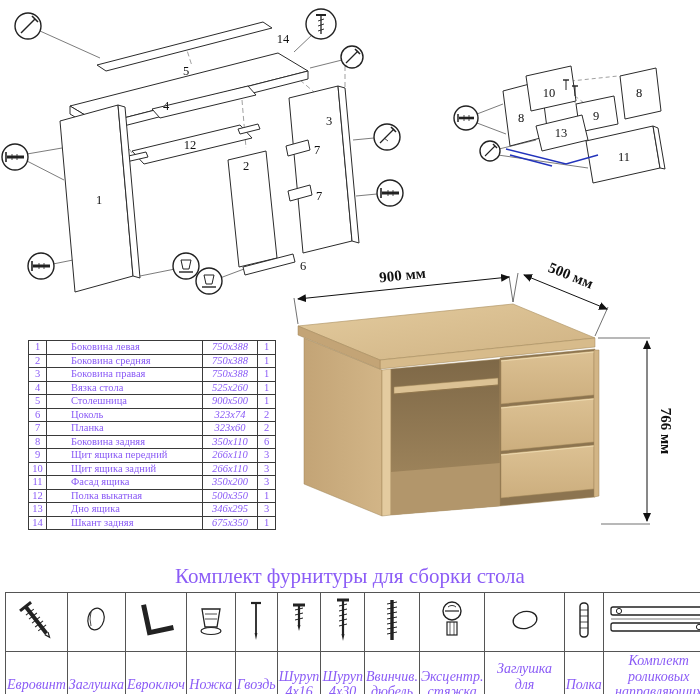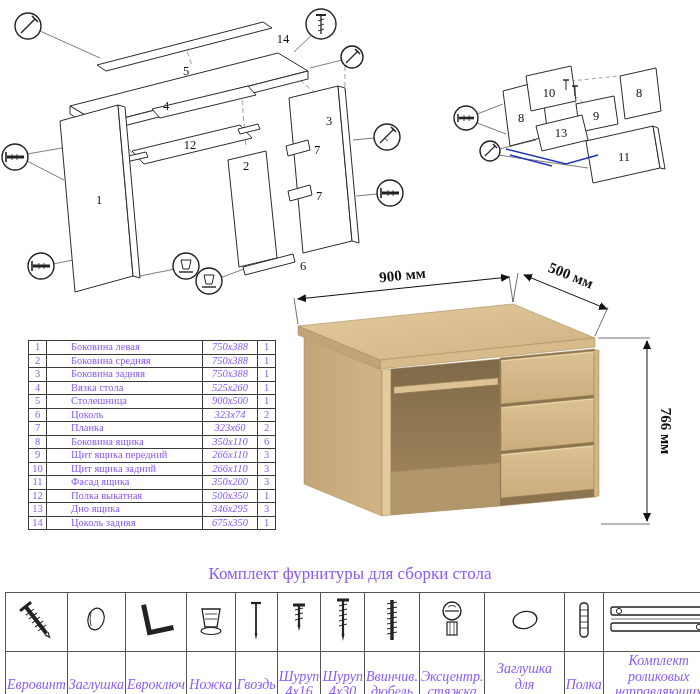--- a/index.html
+++ b/index.html
@@ -12,21 +12,21 @@
   .parts-table{position:absolute;left:28px;top:332px;border-collapse:collapse;
                font-size:10.5px;}
   .parts-table td{border:1px solid #3a3a3a;padding:0 3px;height:12.5px;line-height:12.5px;
                   white-space:nowrap;}
   .parts-table td.num{width:13px;text-align:center;padding:0 2px;}
   .parts-table td.name{width:128px;padding-left:24px;}
   .parts-table td.size{width:48px;text-align:center;font-style:italic;}
   .parts-table td.qty{width:11px;text-align:center;}
   
   .hw-title{position:absolute;left:0;top:556px;width:700px;text-align:center;
-            font-size:17px;}
+            font-size:21px;}
   .hw-table{position:absolute;left:5px;top:584px;border-collapse:collapse;table-layout:fixed;}
   .hw-table td{border:1px solid #555;text-align:center;vertical-align:middle;padding:1px;}
   .hw-table .ico-row td{height:54px;}
   .hw-table .name-row td{height:28px;font-size:14px;line-height:1.12;vertical-align:middle;font-style:italic;}
   .hw-table .qty-row td{height:19px;font-size:13.5px;}
 </style>
 </head>
 <body>
 
 <div class="page">
@@ -213,21 +213,21 @@
           <td class="qty">1</td>
         </tr>
       <tr>
           <td class="num">2</td>
           <td class="name">Боковина средняя</td>
           <td class="size">750x388</td>
           <td class="qty">1</td>
         </tr>
       <tr>
           <td class="num">3</td>
-          <td class="name">Боковина задняя</td>
+          <td class="name">Боковина правая</td>
           <td class="size">750x388</td>
           <td class="qty">1</td>
         </tr>
       <tr>
           <td class="num">4</td>
           <td class="name">Вязка стола</td>
           <td class="size">525x260</td>
           <td class="qty">1</td>
         </tr>
       <tr>
@@ -243,21 +243,21 @@
           <td class="qty">2</td>
         </tr>
       <tr>
           <td class="num">7</td>
           <td class="name">Планка</td>
           <td class="size">323x60</td>
           <td class="qty">2</td>
         </tr>
       <tr>
           <td class="num">8</td>
-          <td class="name">Боковина ящика</td>
+          <td class="name">Боковина задняя</td>
           <td class="size">350x110</td>
           <td class="qty">6</td>
         </tr>
       <tr>
           <td class="num">9</td>
           <td class="name">Щит ящика передний</td>
           <td class="size">266x110</td>
           <td class="qty">3</td>
         </tr>
       <tr>
@@ -279,21 +279,21 @@
           <td class="qty">1</td>
         </tr>
       <tr>
           <td class="num">13</td>
           <td class="name">Дно ящика</td>
           <td class="size">346x295</td>
           <td class="qty">3</td>
         </tr>
       <tr>
           <td class="num">14</td>
-          <td class="name">Цоколь задняя</td>
+          <td class="name">Шкант задняя</td>
           <td class="size">675x350</td>
           <td class="qty">1</td>
         </tr>
     </tbody>
   </table>
 
   <svg style="position:absolute;left:268px;top:246px;" width="425" height="305" viewBox="0 0 425 305">
     <defs>
       <marker id="arrA" markerWidth="9" markerHeight="8" refX="8" refY="4" orient="auto">
         <path d="M0,0 L9,4 L0,8 z" fill="#111"></path>

